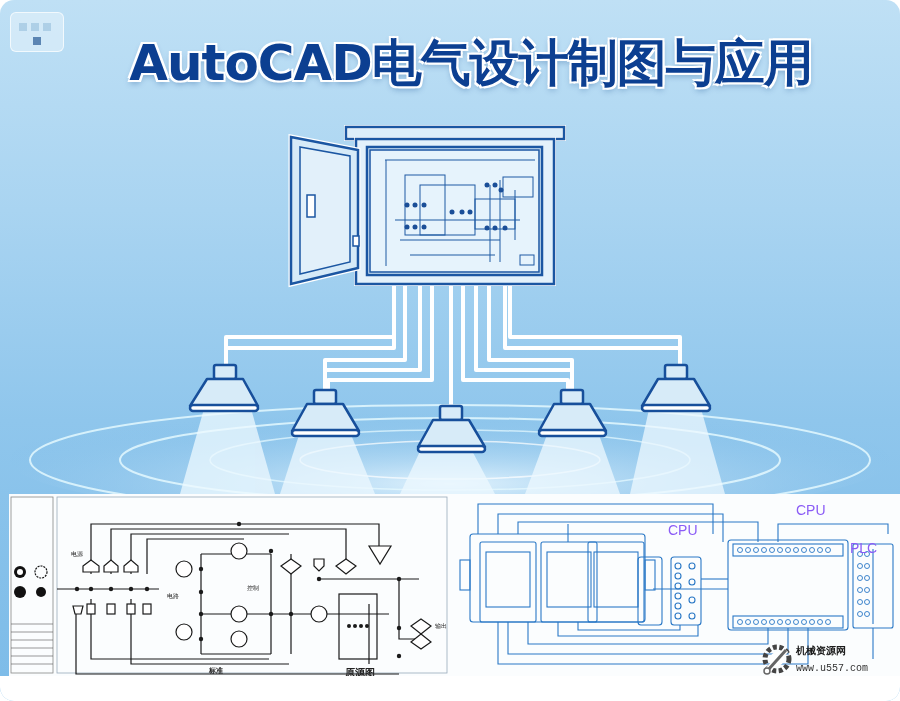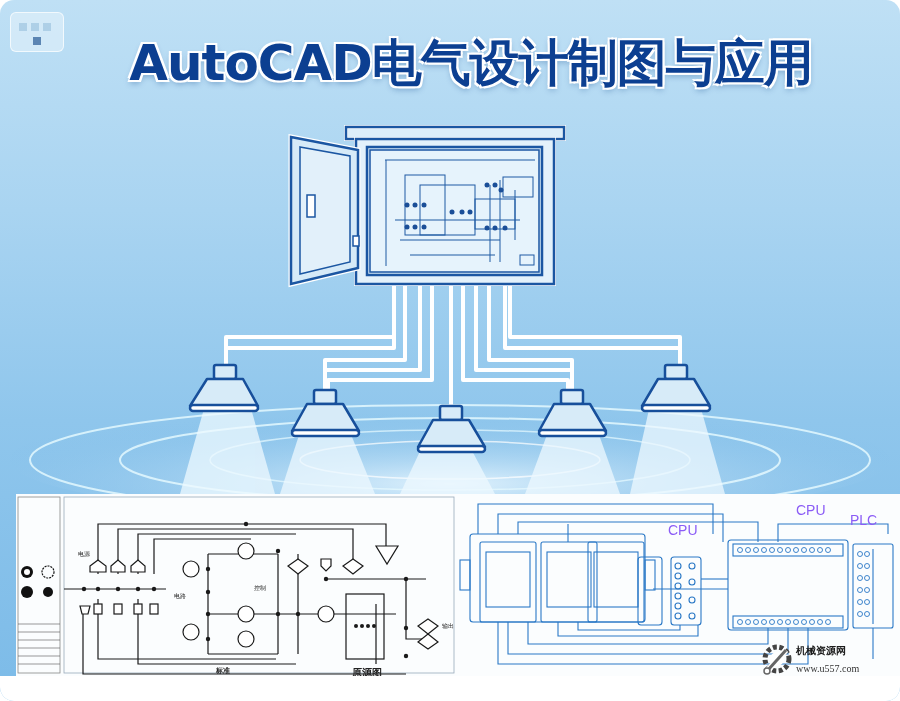--- a/index.html
+++ b/index.html
@@ -8,25 +8,25 @@
     background:linear-gradient(180deg,#bfe0f5 0%,#a9d4f1 30%,#8fc6ec 60%,#7cbbe8 100%);}
   .rings{position:absolute;left:0;top:330px;width:900px;height:170px;}
   .blur-logo{position:absolute;left:10px;top:12px;width:52px;height:38px;border-radius:6px;
     background:rgba(255,255,255,0.35);border:1px solid rgba(255,255,255,0.7);}
   .blur-logo i{position:absolute;width:8px;height:8px;background:rgba(150,190,220,0.6);}
   .title{position:absolute;left:0;top:30px;width:900px;text-align:center;font-family:"DejaVu Sans",sans-serif;
     font-weight:bold;font-size:50px;color:#0c3f91;letter-spacing:-1px;
     text-shadow:0 0 3px #fff,2px 2px 0 #fff,-2px -2px 0 #fff,2px -2px 0 #fff,-2px 2px 0 #fff,0 3px 6px rgba(0,60,130,0.4);padding-left:21px;}
   .illus{position:absolute;left:0;top:0;}
   .panel{position:absolute;top:494px;height:182px;background:#fbfdfe;}
-  .panel-left{left:16px;width:496px;}
+  .panel-left{left:9px;width:496px;}
   .panel-right{left:458px;width:442px;}
   .wm{position:absolute;left:760px;top:640px;width:140px;height:40px;}
   .wm-name{position:absolute;left:36px;top:4px;font-size:10px;font-weight:bold;color:#1c1c1c;font-family:"DejaVu Sans",sans-serif;}
-  .wm-url{position:absolute;left:36px;top:23px;font-size:10px;color:#333;font-family:Liberation Serif, serif;}
+  .wm-url{position:absolute;left:36px;top:23px;font-size:10px;color:#333;font-family:Liberation Mono, monospace;}
   .lbl{position:absolute;font-family:"Liberation Sans",sans-serif;font-size:14px;color:#8b5cf6;}
   .tiny{position:absolute;font-size:6px;color:#222;font-family:"DejaVu Sans",sans-serif;}
   .bottom-strip{position:absolute;left:0;top:676px;width:900px;height:25px;background:#ffffff;}
 </style>
 </head>
 <body>
 
 <div class="card">
 
   <div class="blur-logo">
@@ -317,21 +317,21 @@
         <circle cx="409" cy="60" r="2.5"></circle>
           <circle cx="409" cy="72" r="2.5"></circle>
           <circle cx="409" cy="84" r="2.5"></circle>
         <circle cx="409" cy="96" r="2.5"></circle>
           <circle cx="409" cy="108" r="2.5"></circle>
           <circle cx="409" cy="120" r="2.5"></circle>
       </g>
     </svg>
     <span class="lbl" style="left:210px;top:28px">CPU</span>
     <span class="lbl" style="left:338px;top:8px">CPU</span>
-    <span class="lbl" style="left:392px;top:18px">PLC</span>
+    <span class="lbl" style="left:392px;top:46px">PLC</span>
   </div>
 
   <div class="bottom-strip"></div>
 
   <div class="wm">
     <svg width="34" height="34" viewBox="0 0 34 34" style="position:absolute;left:0;top:2px">
       <circle cx="17" cy="17" r="12" fill="none" stroke="#444" stroke-width="5" stroke-dasharray="4 2.5"></circle>
       <circle cx="17" cy="17" r="7" fill="#fff"></circle>
       <path d="M8,28 L26,8" stroke="#fff" stroke-width="6"></path>
       <path d="M8,28 L26,8" stroke="#666" stroke-width="3"></path>

